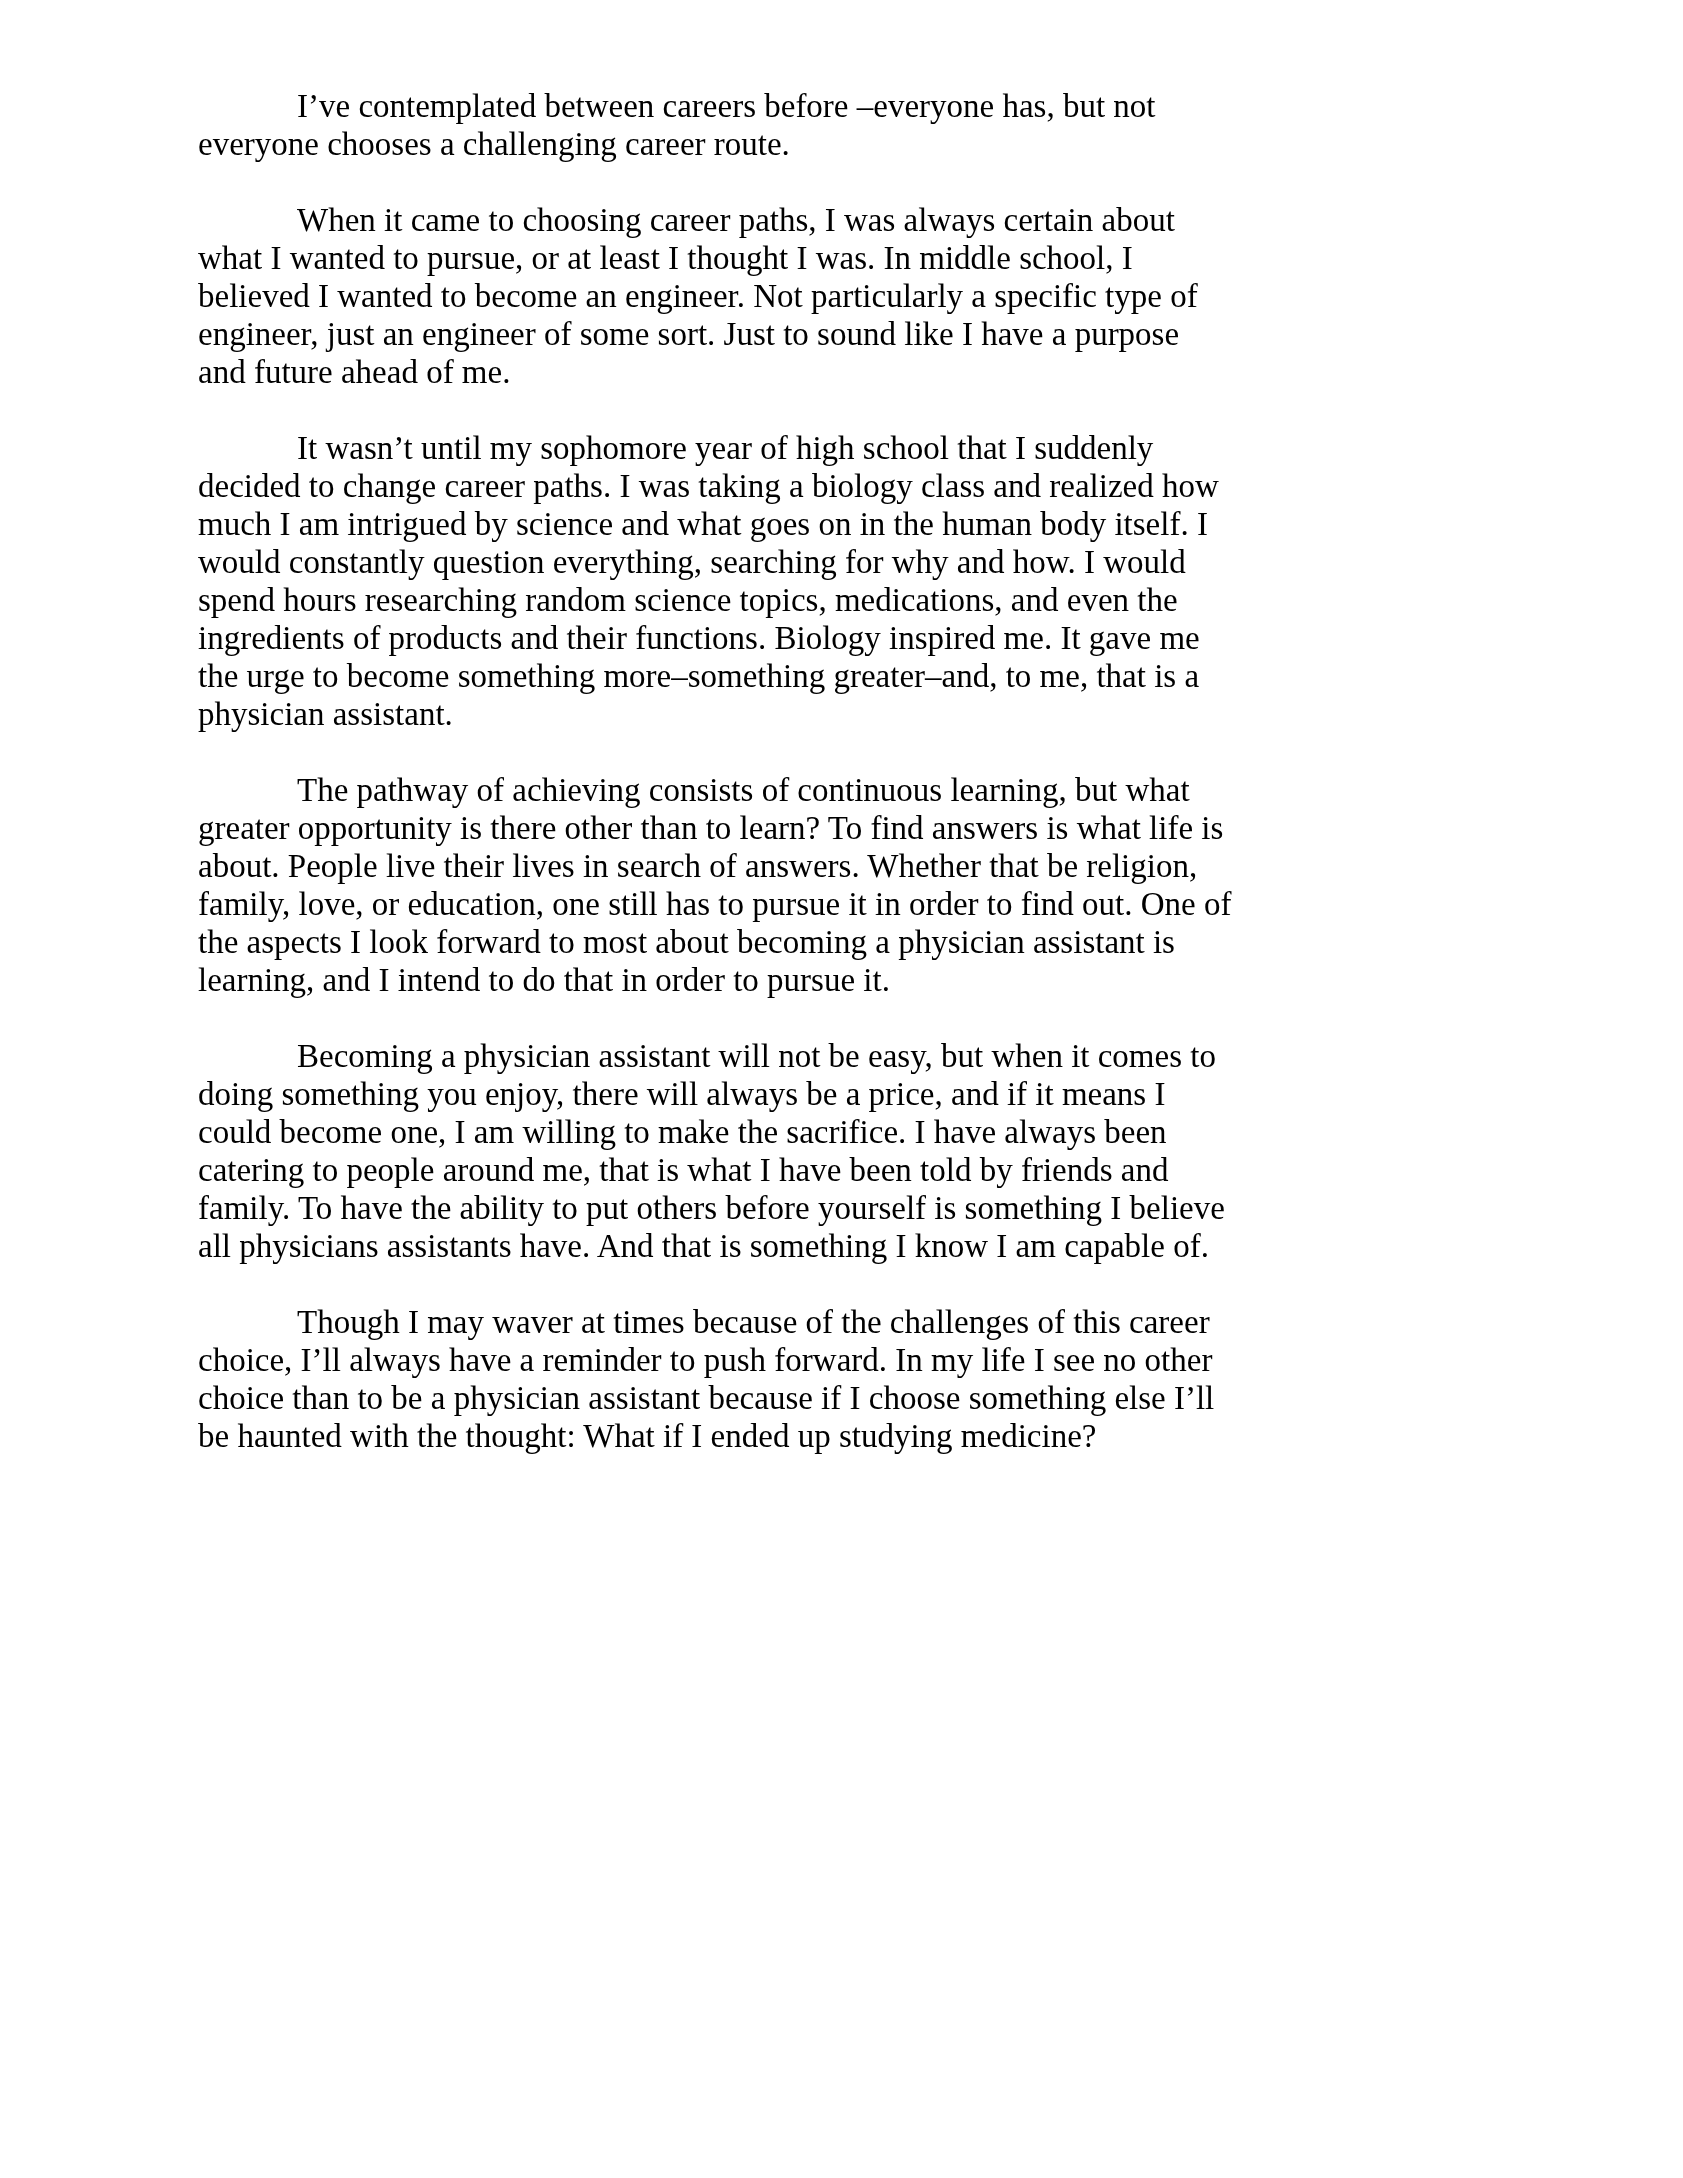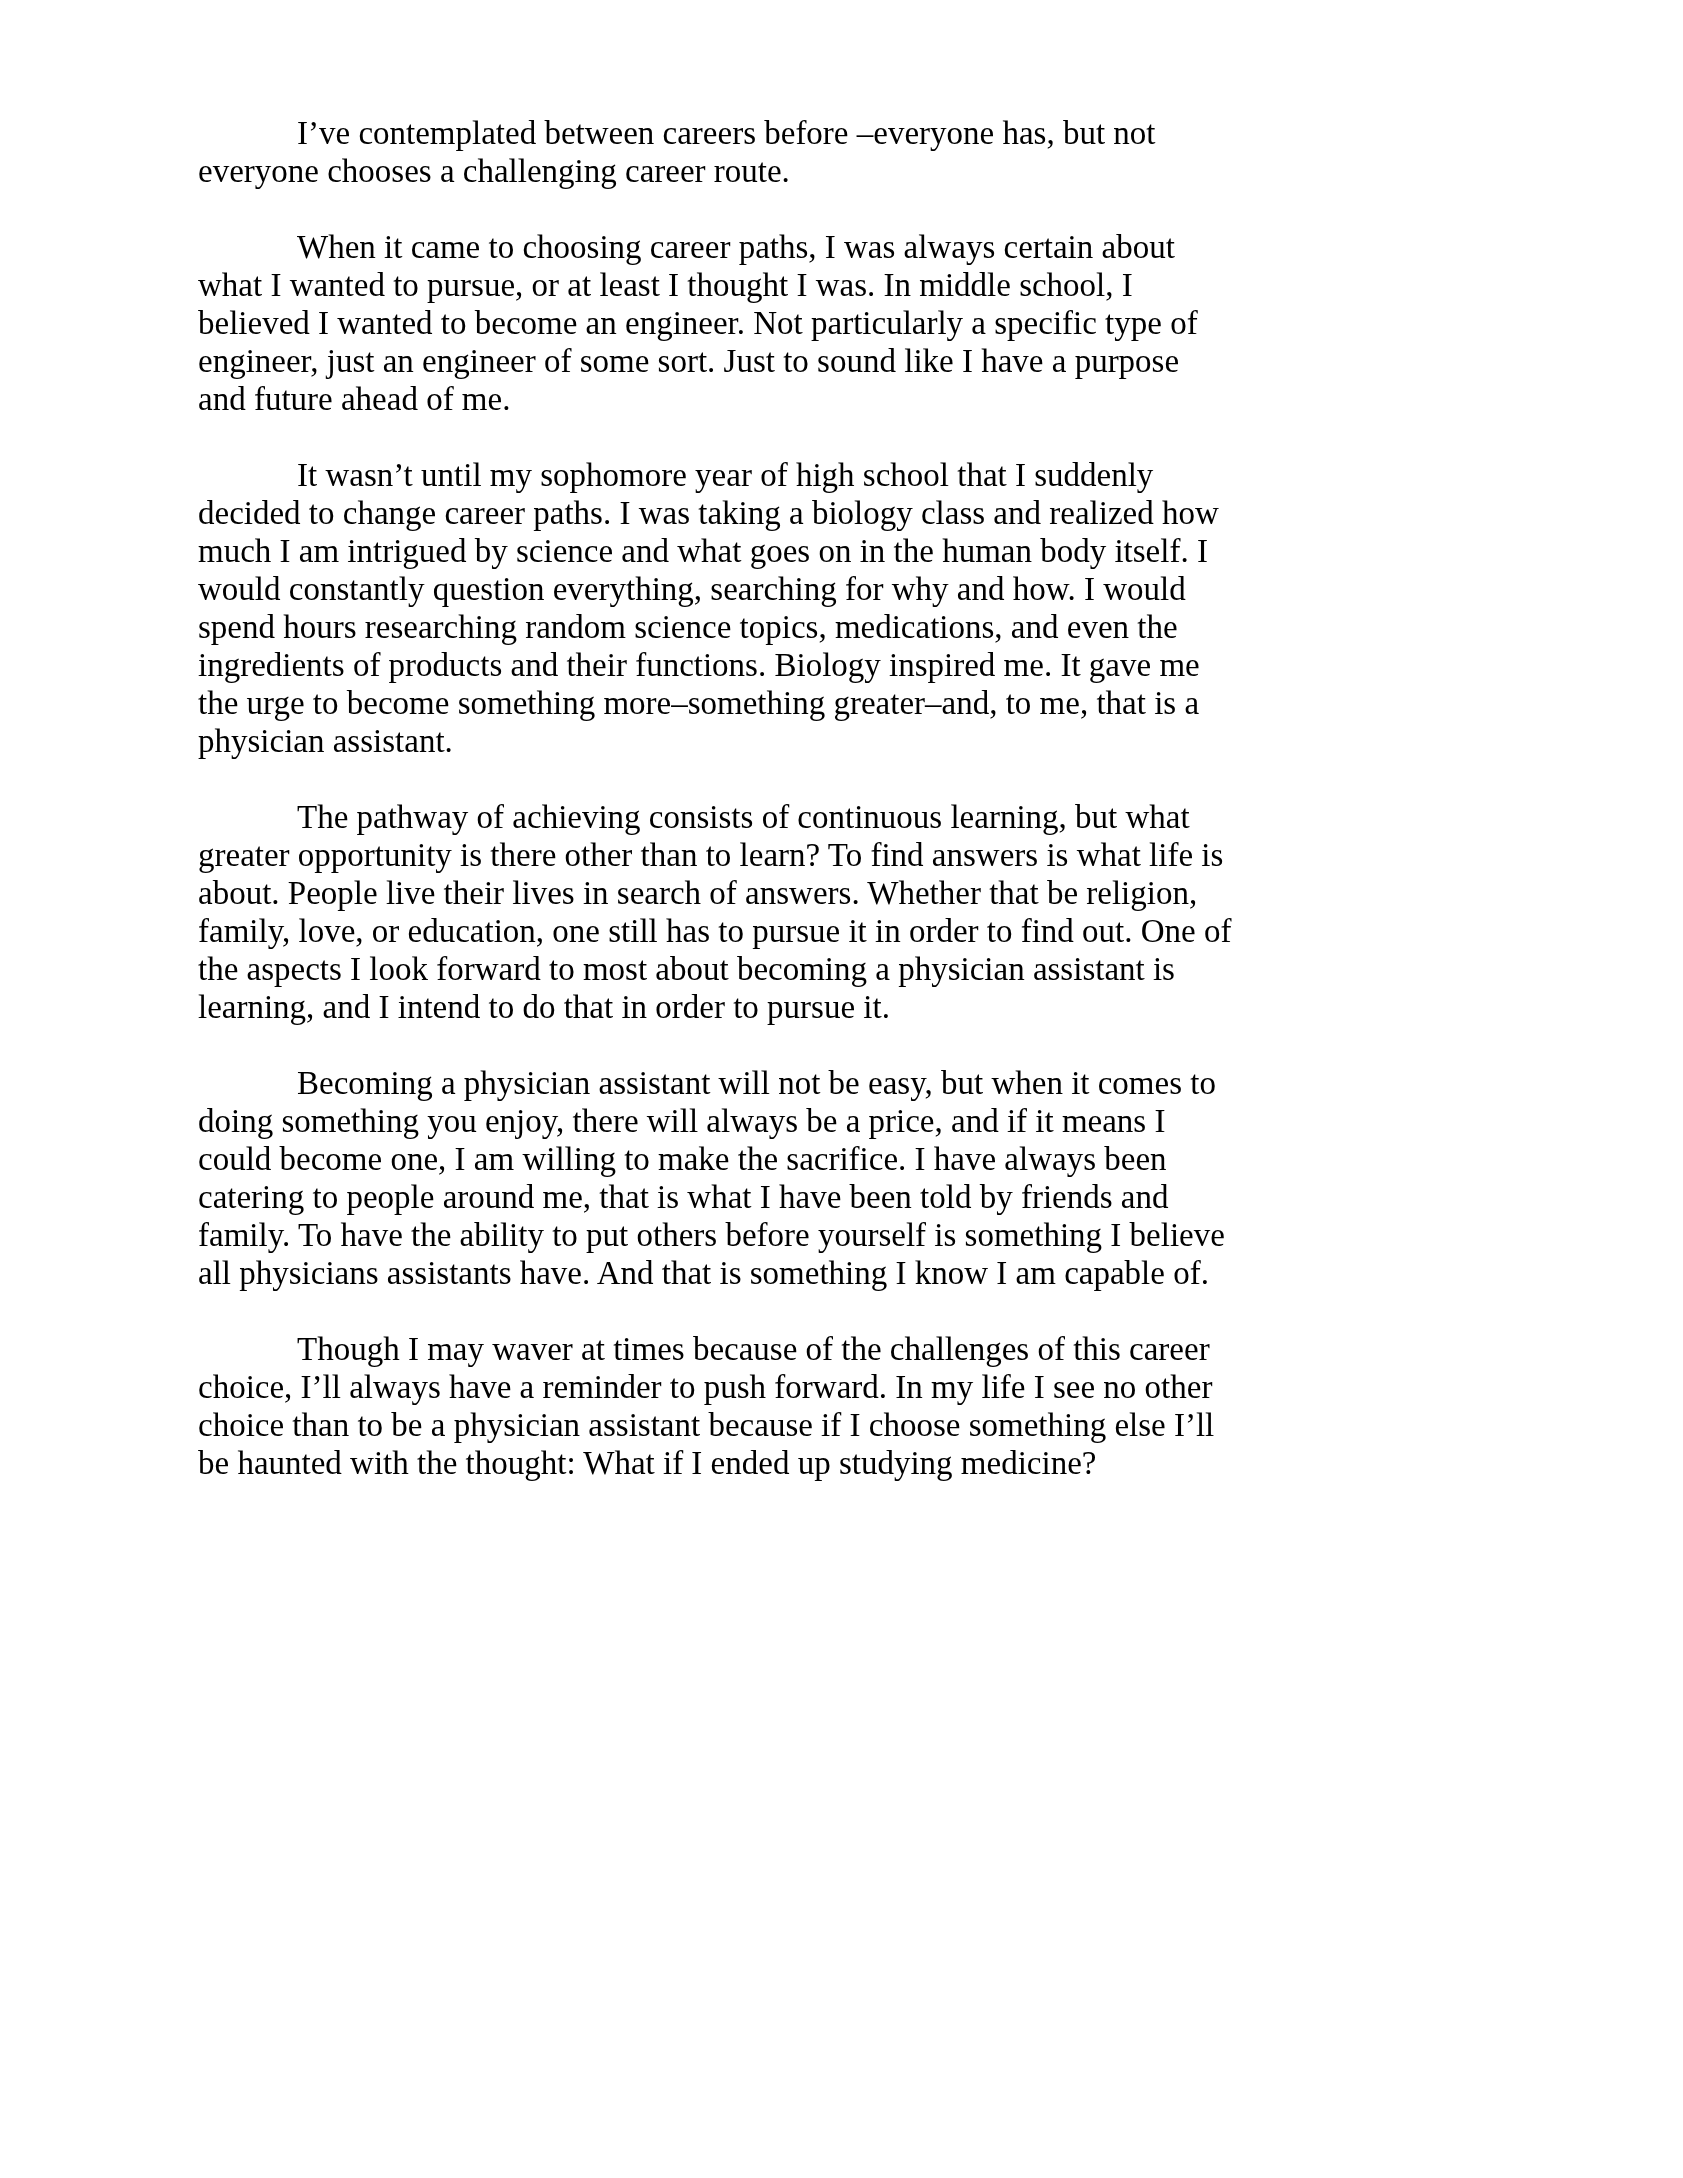--- a/index.html
+++ b/index.html
@@ -6,21 +6,21 @@
     margin: 0;
     padding: 0;
     background: #ffffff;
   }
   .page {
     position: relative;
     width: 1431px;
     height: 2178px;
     background: #ffffff;
     box-sizing: border-box;
-    padding: 114px 198px 0 198px;
+    padding: 87px 198px 0 198px;
     overflow: hidden;
   }
   .essay-body p {
     margin: 0 0 38px 0;
     padding: 0;
     text-indent: 99px;
     font-family: "Liberation Serif", "DejaVu Serif", serif;
     font-size: 33px;
     line-height: 38px;
     color: #000000;

